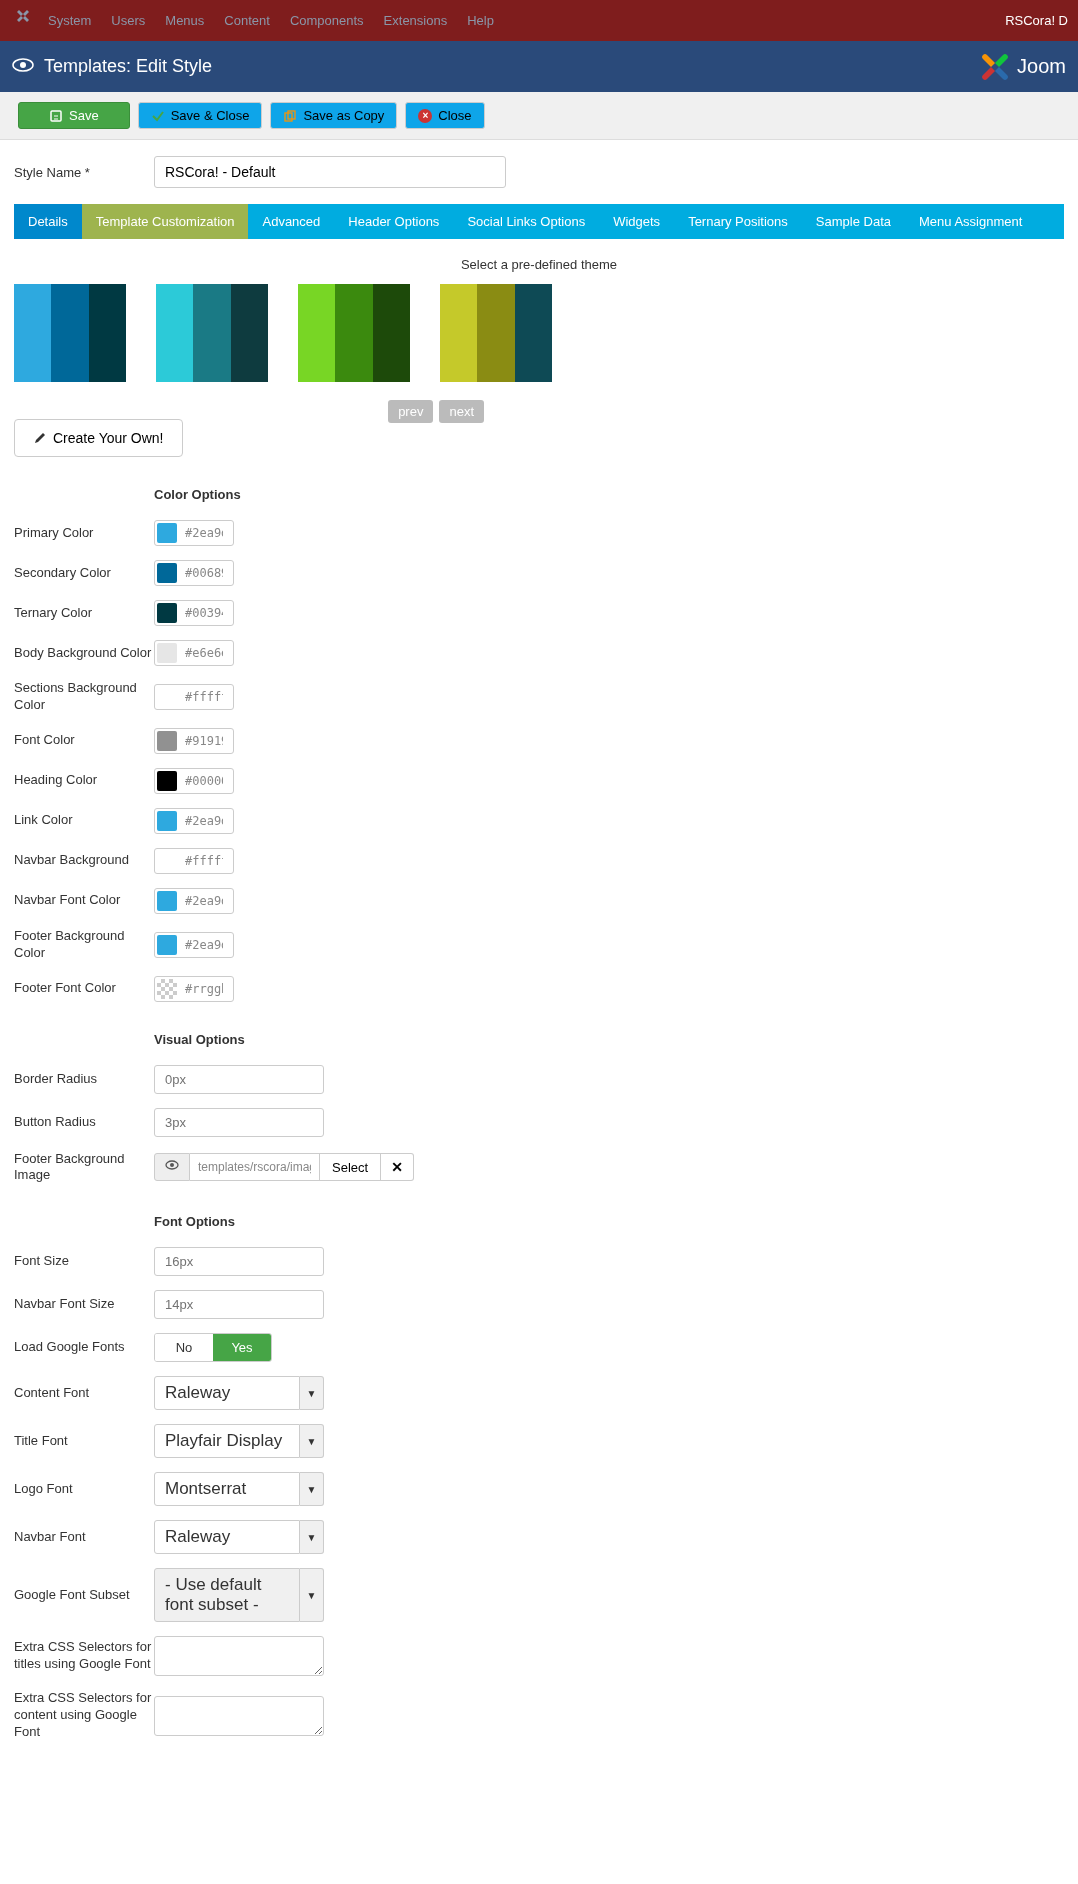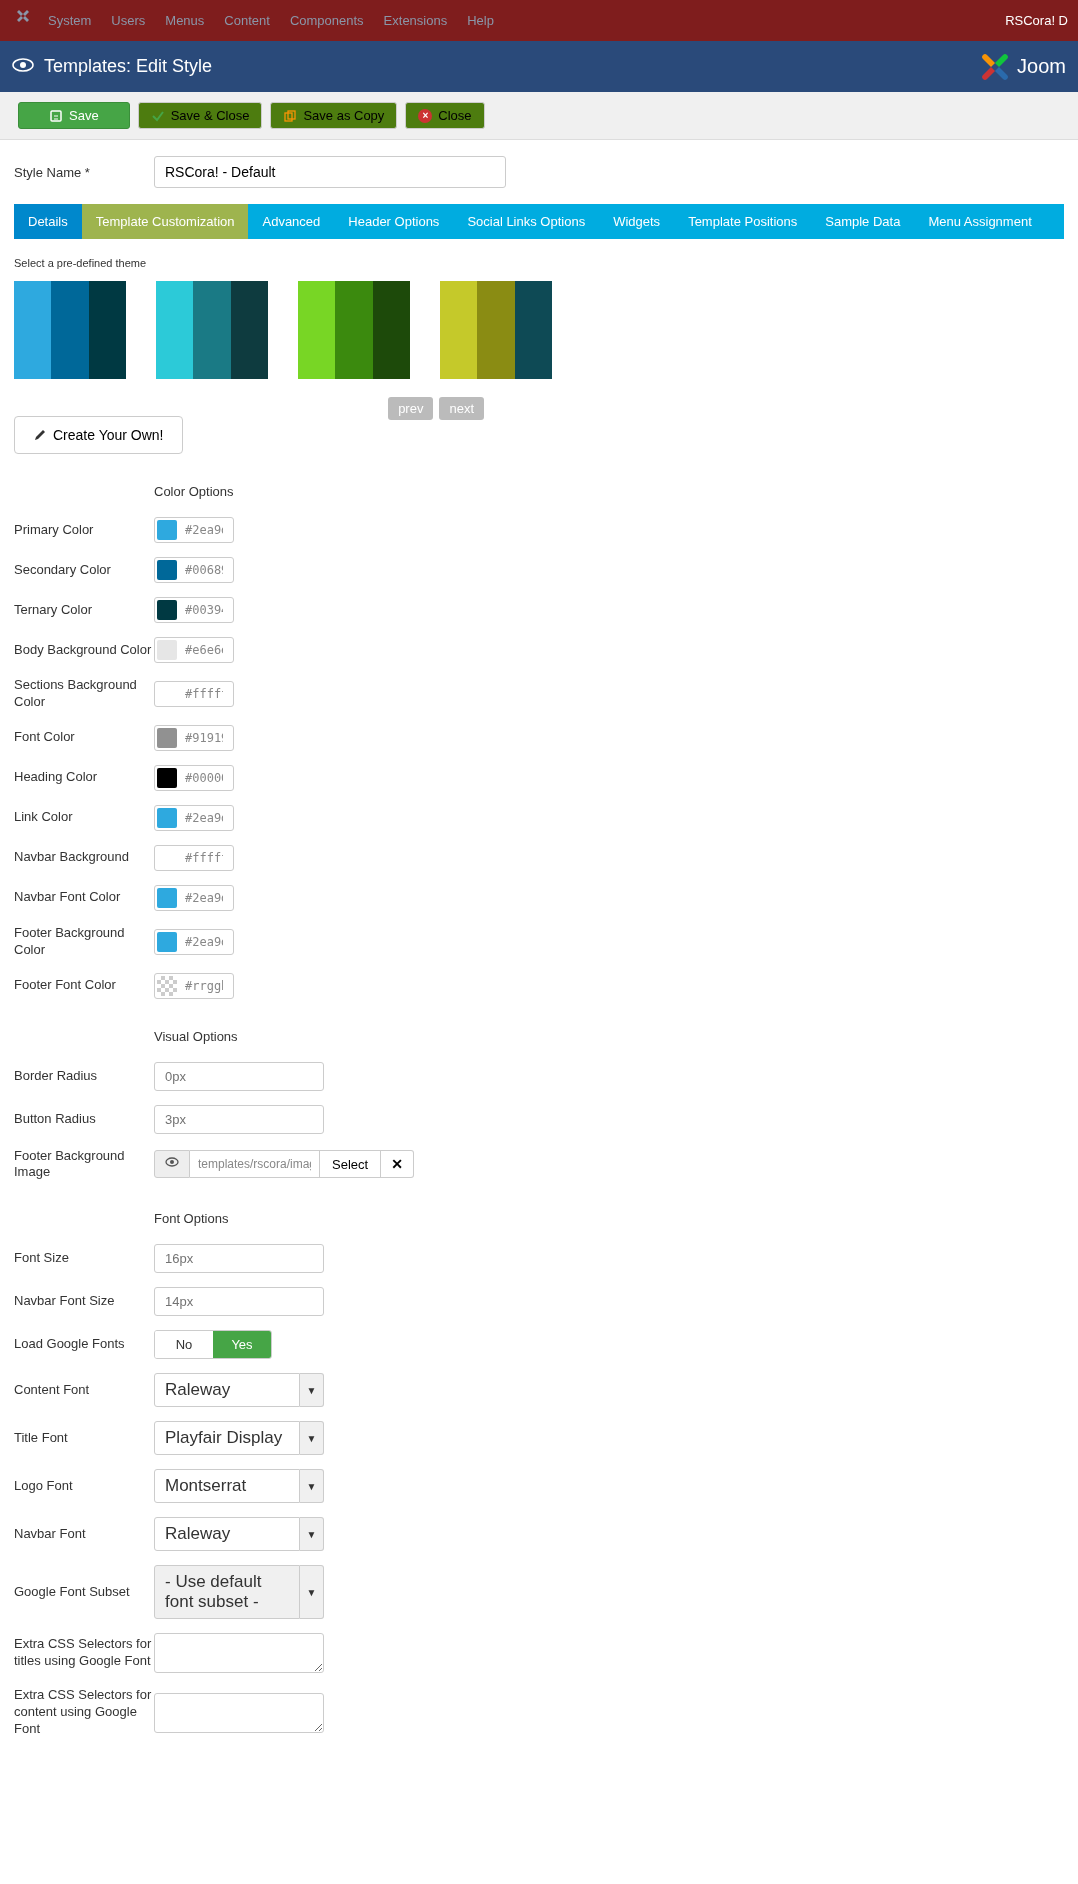--- a/index.html
+++ b/index.html
@@ -13,46 +13,46 @@
     
     .header-bar { background: #2a4a7a; height: 51px; display: flex; align-items: center; justify-content: space-between; padding: 0 12px; }
     .header-title { display: flex; align-items: center; gap: 10px; }
     .header-title-text { color: #fff; font-size: 18px; font-weight: normal; }
     .eye-icon { color: #fff; font-size: 18px; }
     .joomla-logo { display: flex; align-items: center; gap: 6px; }
     .joomla-logo-text { color: #fff; font-size: 20px; font-weight: 300; }
     .joomla-logo-icon { width: 32px; height: 32px; }
     
     .toolbar { background: #f0f0f0; border-bottom: 1px solid #ddd; padding: 10px 18px; display: flex; gap: 8px; }
-    .btn { border: 1px solid #ccc; border-radius: 3px; padding: 5px 12px; font-size: 13px; cursor: pointer; display: inline-flex; align-items: center; gap: 6px; background: #4d7c0f; }
+    .btn { border: 1px solid #ccc; border-radius: 3px; padding: 5px 12px; font-size: 13px; cursor: pointer; display: inline-flex; align-items: center; gap: 6px; background: #0ea5e9; }
     .btn-green { background: #46a546; border-color: #3a8e3a; color: #fff; padding: 5px 30px; }
     .icon-red-circle { background: #c33; border-radius: 50%; width: 14px; height: 14px; color: #fff; display: inline-flex; align-items: center; justify-content: center; font-size: 10px; font-weight: bold; }
     
     .main { padding: 16px 14px 40px; }
     .field-row { display: flex; align-items: center; margin-bottom: 16px; }
     .field-label { width: 140px; font-size: 13px; }
     .asterisk::after { content: " *"; }
     .text-input { border: 1px solid #ccc; border-radius: 3px; padding: 7px 10px; font-size: 14px; width: 352px; }
     
     .tabs { display: flex; background: #00ace0; margin-bottom: 18px; }
     .tab { color: #fff; padding: 10px 14px; font-size: 13px; cursor: pointer; }
     .tab.active { background: #9eb44e; }
     .tab.first { background: #0088cc; }
     
-    .section-label { font-size: 11px; margin-bottom: 12px; }
+    .section-label { font-size: 13px; margin-bottom: 12px; text-align: center; }
     .theme-swatches { display: flex; gap: 30px; margin-bottom: 18px; }
     .swatch-group { display: flex; height: 98px; width: 112px; }
     .swatch-col { flex: 1; }
     
     .swatch-nav { display: flex; gap: 6px; justify-content: flex-end; max-width: 470px; margin-bottom: 10px; }
     .nav-btn { background: #bbb; color: #fff; border: none; border-radius: 3px; padding: 4px 10px; font-size: 13px; cursor: pointer; }
     
     .create-own { border: 1px solid #ccc; border-radius: 4px; padding: 10px 18px; font-size: 14px; cursor: pointer; display: inline-flex; align-items: center; gap: 6px; background: #fff; margin-top: -32px; }
     
-    .section-heading { font-weight: normal; font-size: 13px; margin: 30px 0 18px 140px; }
+    .section-heading { font-weight: bold; font-size: 13px; margin: 30px 0 18px 140px; }
     
     .form-row { display: flex; align-items: center; margin-bottom: 14px; }
     .form-label { width: 140px; font-size: 13px; line-height: 1.3; }
     .color-picker { display: flex; align-items: center; border: 1px solid #ccc; border-radius: 3px; overflow: hidden; width: 80px; }
     .color-swatch { width: 20px; height: 20px; margin: 2px; border-radius: 2px; }
     .color-hex { border: none; padding: 4px 6px; font-size: 12px; color: #888; width: 50px; outline: none; font-family: monospace; }
     .checker { background-image: repeating-conic-gradient(#ccc 0% 25%, #fff 0% 50%); background-size: 8px 8px; }
     
     .std-input { border: 1px solid #ccc; border-radius: 3px; padding: 6px 10px; font-size: 13px; width: 170px; color: #737373; }
     
@@ -147,21 +147,21 @@
     <input class="text-input" type="text" value="RSCora! - Default" style="">
   </div>
 
   <div class="tabs">
     <div class="tab first">Details</div>
     <div class="tab active">Template Customization</div>
     <div class="tab">Advanced</div>
     <div class="tab">Header Options</div>
     <div class="tab">Social Links Options</div>
     <div class="tab">Widgets</div>
-    <div class="tab">Template Positions</div>
+    <div class="tab">Ternary Positions</div>
     <div class="tab">Sample Data</div>
     <div class="tab">Menu Assignment</div>
   </div>
 
   <div class="section-label">Select a pre-defined theme</div>
   
   <div class="theme-swatches" id="theme-swatches">
       <div class="swatch-group">
         <div class="swatch-col" style="background: rgb(46, 169, 223);"></div>
         <div class="swatch-col" style="background: rgb(0, 104, 153);"></div>

